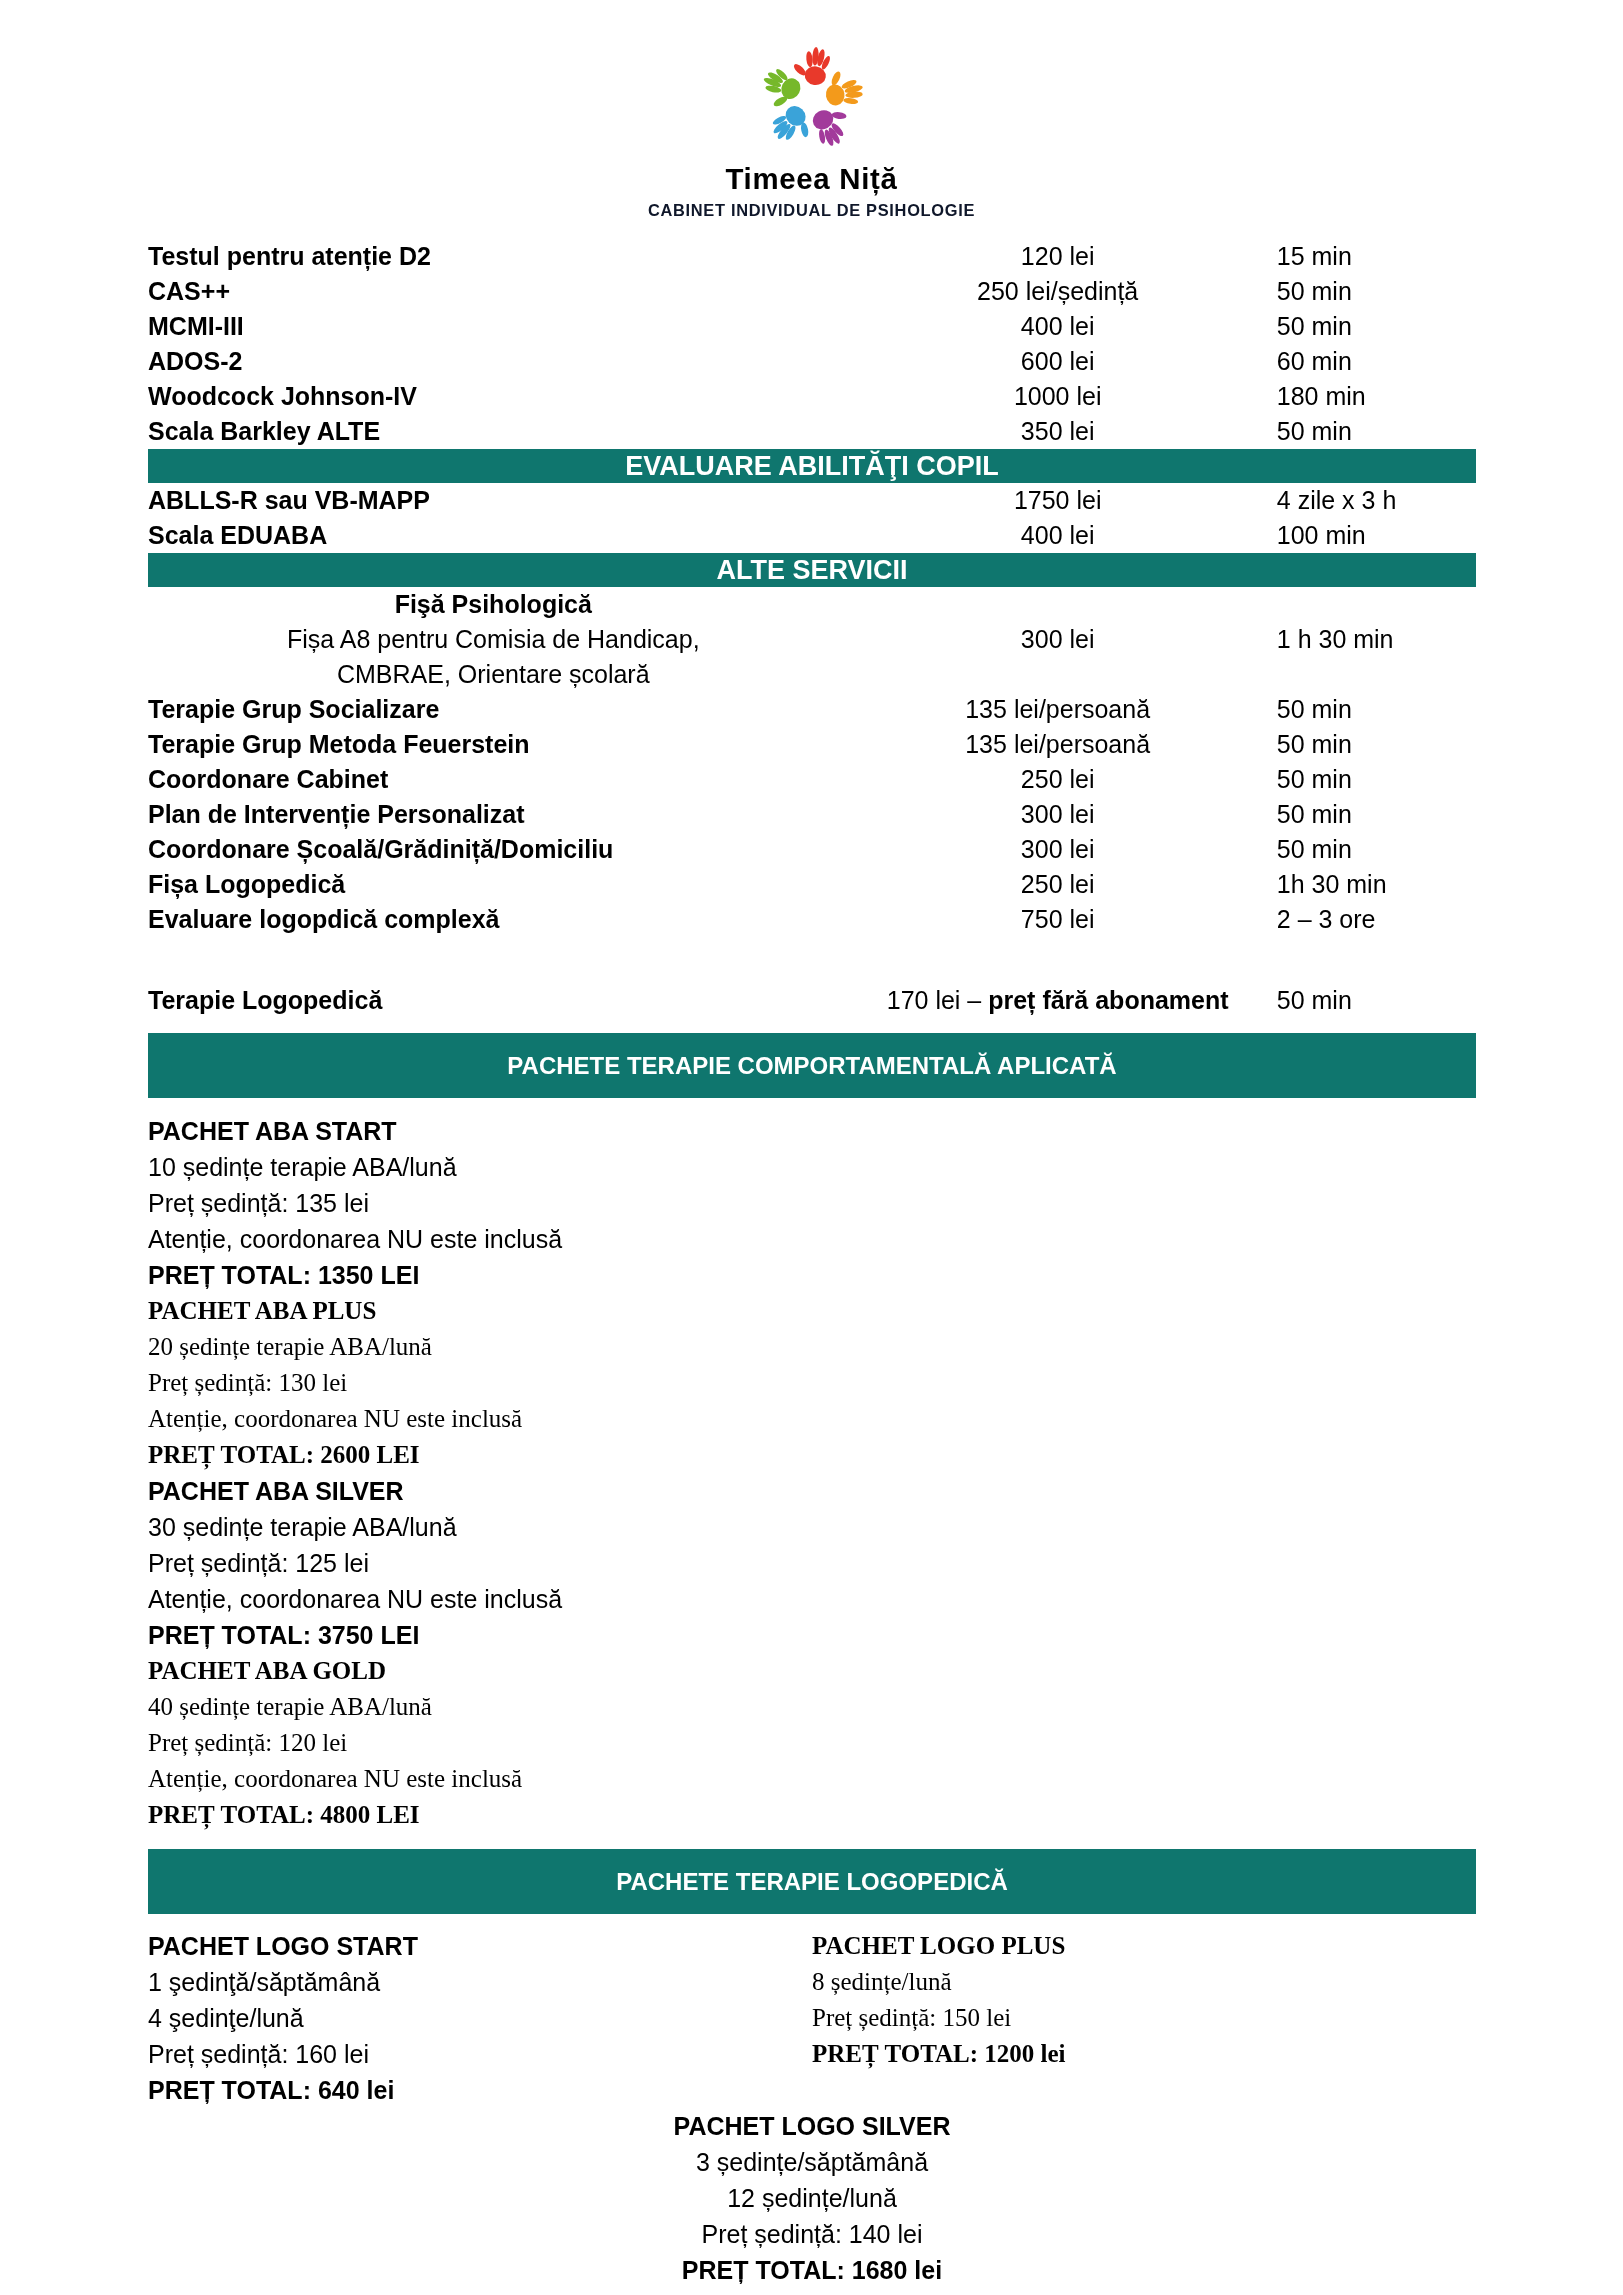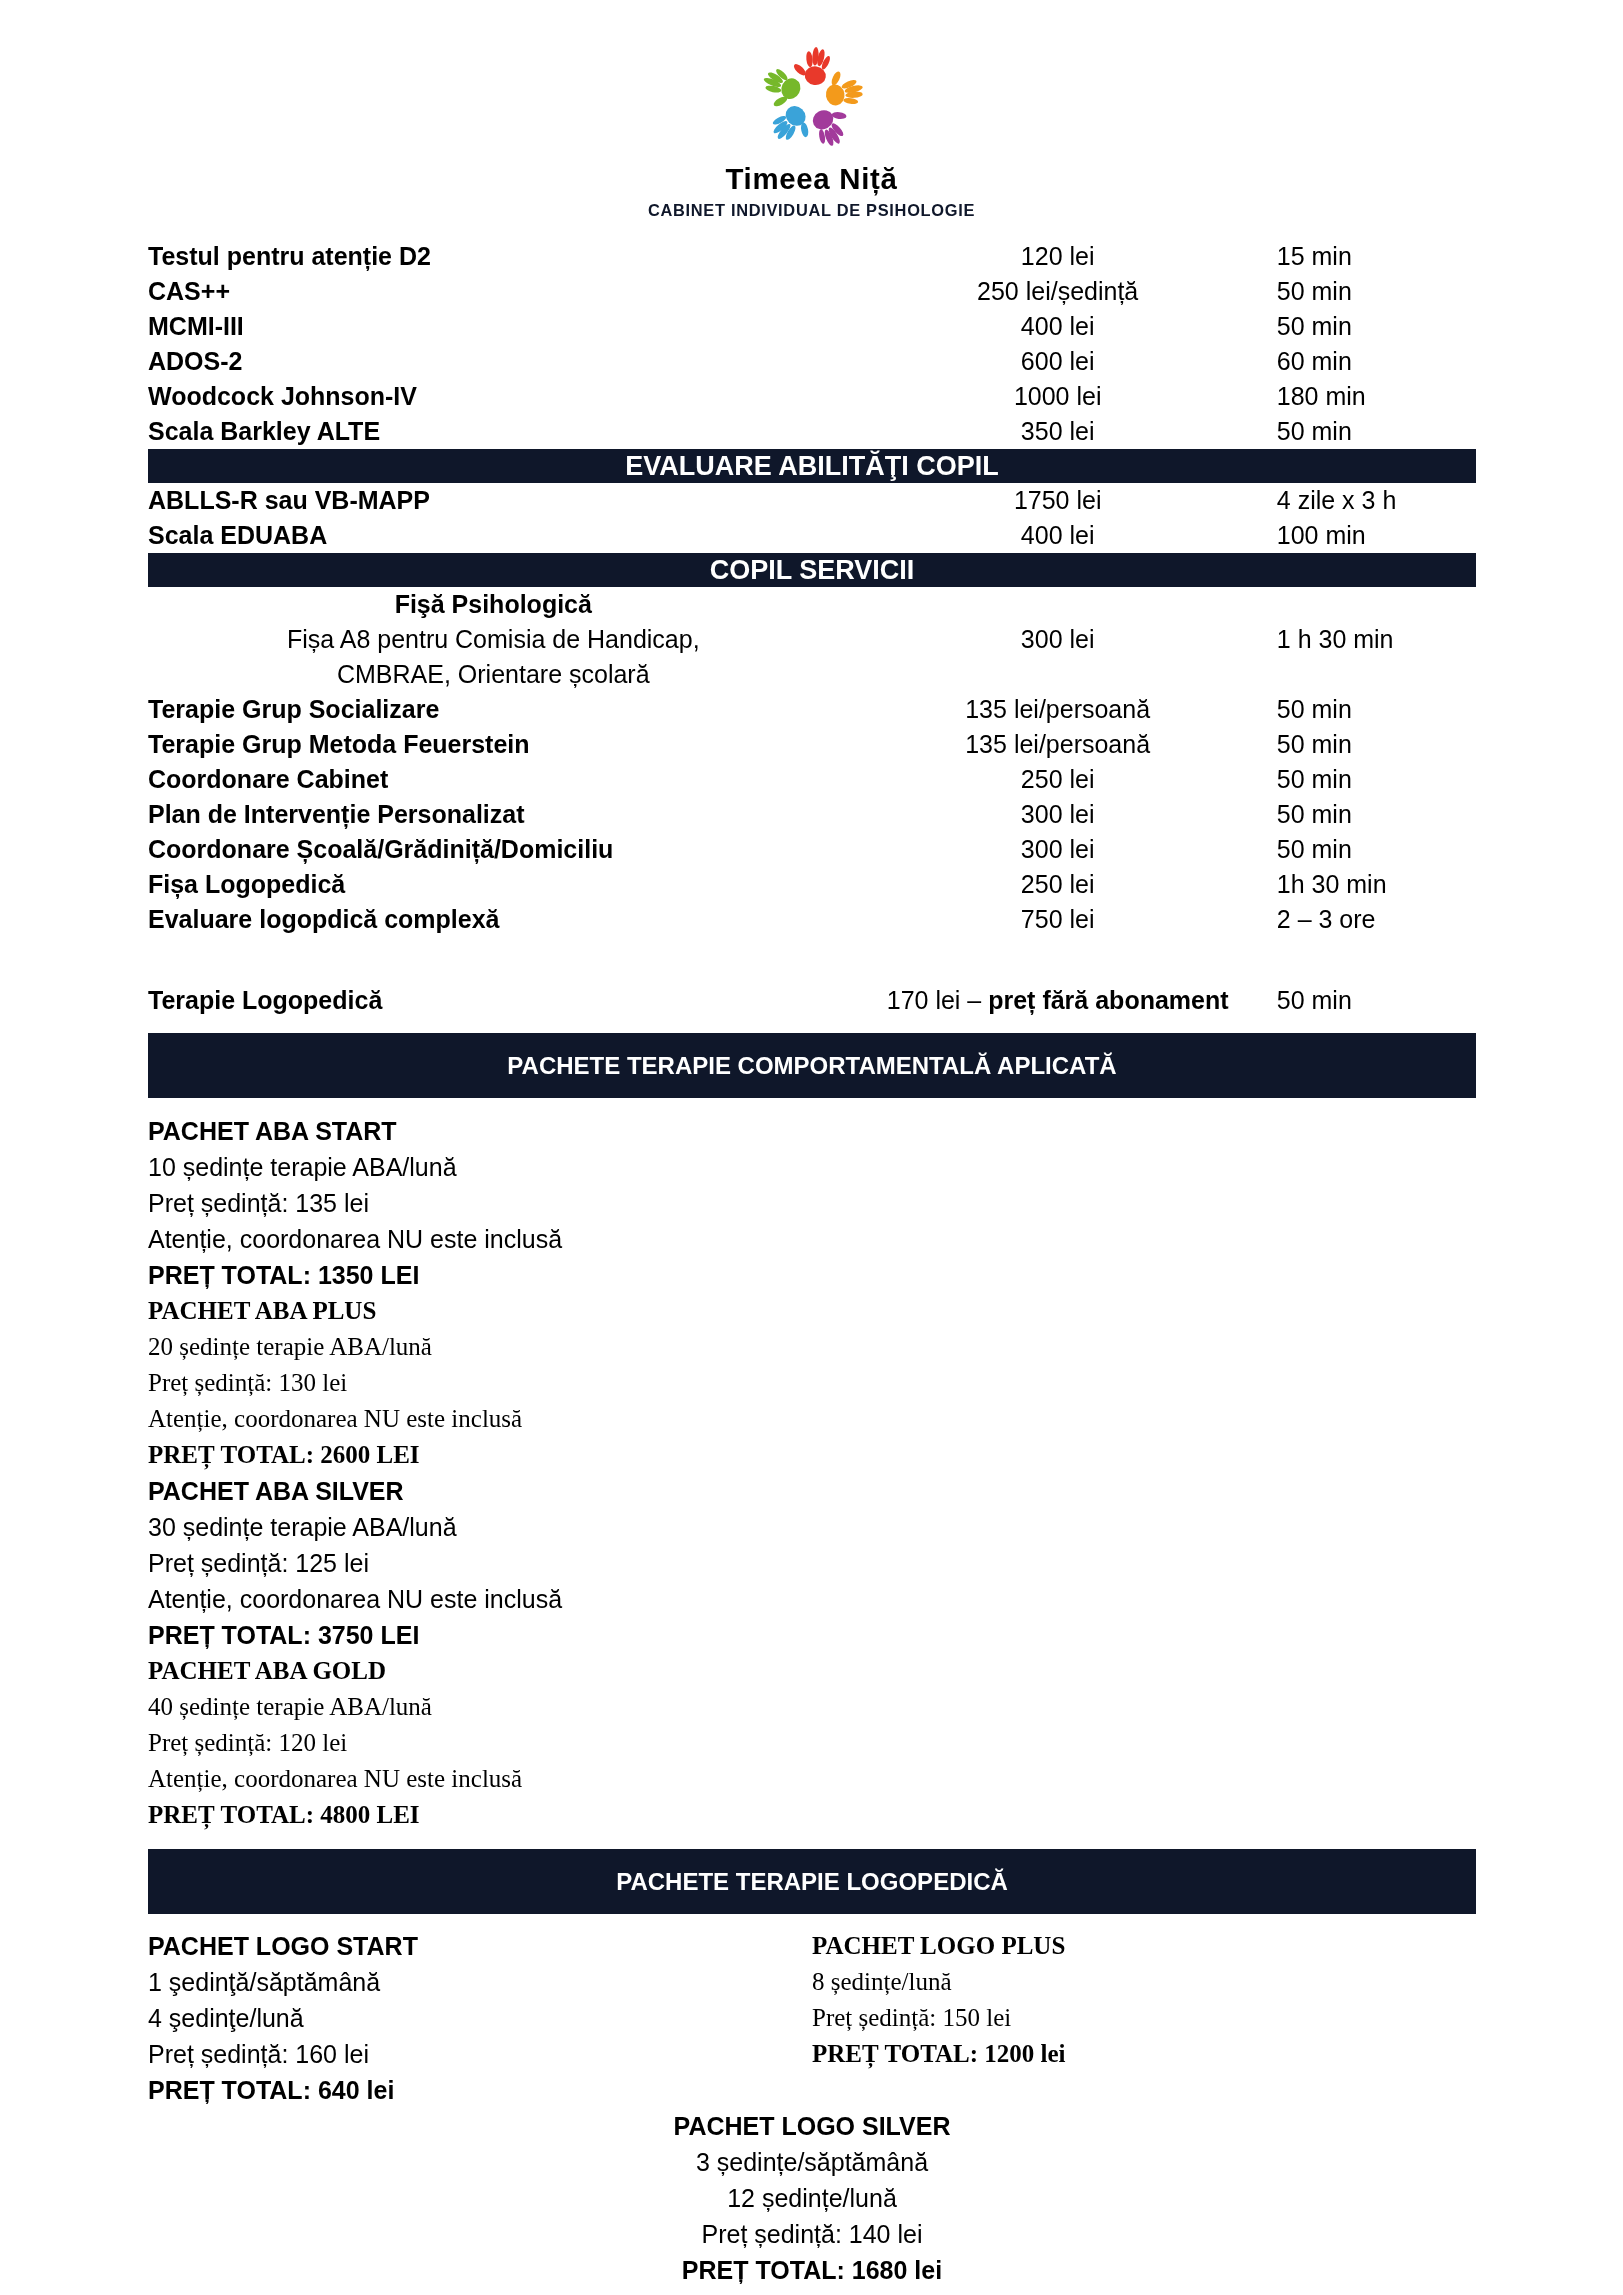--- a/index.html
+++ b/index.html
@@ -12,21 +12,21 @@
   .header{padding-top:37px;text-align:center;}
   .logo-svg{width:124px;height:124px;display:block;margin:0 auto;}
   .brand-name{font-size:29.4px;font-weight:700;margin-top:1.3px;letter-spacing:0.7px;}
   .brand-tagline{font-size:16.4px;font-weight:700;color:#0f172a;margin-top:5.2px;letter-spacing:0.7px;}
   
   .content{width:1328px;margin-left:148px;margin-top:18.3px;}
   .trow{display:flex;align-items:flex-start;font-size:25px;line-height:35px;}
   .c-name{width:52%;font-weight:700;}
   .c-price{width:33%;text-align:center;}
   .c-dur{width:15%;text-align:left;}
-  .bar{background:#0f172a;color:#ffffff;font-weight:700;text-align:center;}
+  .bar{background:#0f766e;color:#ffffff;font-weight:700;text-align:center;}
   .bar-thin{font-size:27px;height:34px;line-height:34px;}
   .bar-thick{font-size:24px;height:65px;line-height:65px;}
   .fisa{align-items:center;}
   .fisa .c-name{font-weight:400;text-align:center;}
   .fisa-line1{font-weight:700;}
   .terapie{margin-top:46px;}
   .terapie .c-name{font-weight:700;}
   .terapie .price-line b{font-weight:700;}
   .mt-bar{margin-top:15.7px;}
   .mb-bar{margin-bottom:14.4px;}
@@ -103,21 +103,21 @@
       <div class="c-name">ABLLS-R sau VB-MAPP</div>
       <div class="c-price">1750 lei</div>
       <div class="c-dur">4 zile x 3 h</div>
     </div>
     <div class="trow">
       <div class="c-name">Scala EDUABA</div>
       <div class="c-price">400 lei</div>
       <div class="c-dur">100 min</div>
     </div>
 
-    <div class="bar bar-thin">COPIL SERVICII</div>
+    <div class="bar bar-thin">ALTE SERVICII</div>
 
     <div class="trow fisa">
       <div class="c-name">
         <div class="fisa-line1">Fişă Psihologică</div>
         <div>Fișa A8 pentru Comisia de Handicap,</div>
         <div>CMBRAE, Orientare școlară</div>
       </div>
       <div class="c-price">300 lei</div>
       <div class="c-dur">1 h 30 min</div>
     </div>

